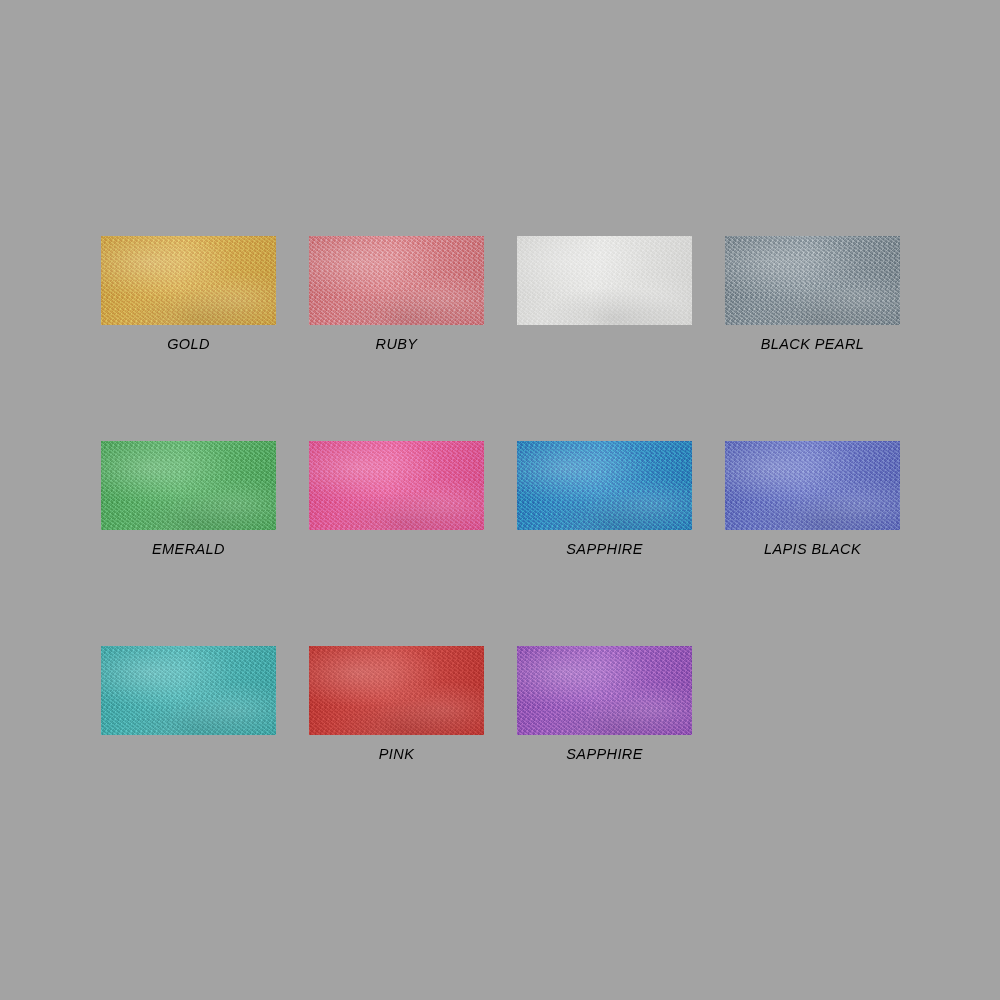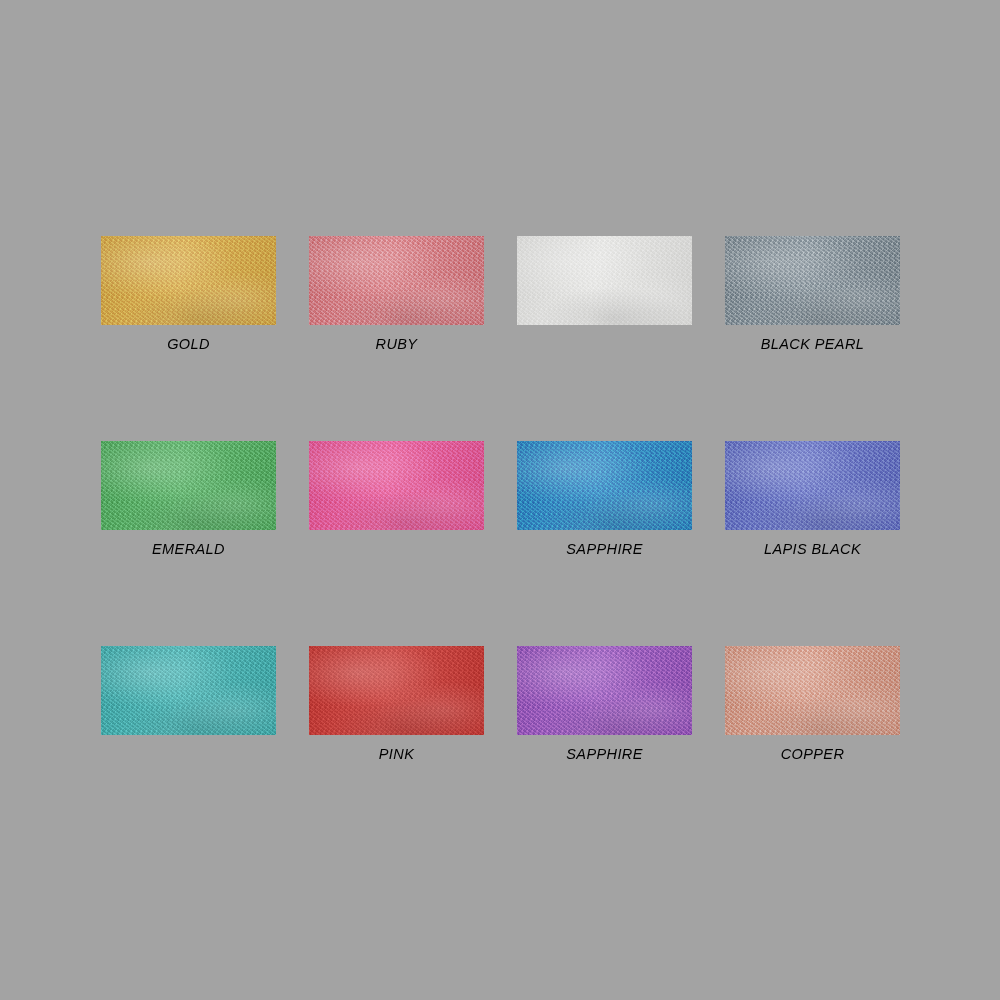--- a/index.html
+++ b/index.html
@@ -159,19 +159,15 @@
     <div class="swatch-cell">
       <div class="swatch-chip" style="background-color: rgb(194, 54, 50);"></div>
       <div class="swatch-label" style="color: rgb(0, 0, 0);">PINK</div>
     </div>
 
     <div class="swatch-cell">
       <div class="swatch-chip" style="background-color: rgb(145, 81, 184);"></div>
       <div class="swatch-label" style="color: rgb(0, 0, 0);">SAPPHIRE</div>
     </div>
 
-    <div class="swatch-cell">
-      <div class="swatch-chip" style="background-color: rgb(210, 147, 127);"></div>
-      <div class="swatch-label" style="color: rgb(0, 0, 0);">COPPER</div>
-    </div>
 
   </div>
 </div>
 
 </body></html>

